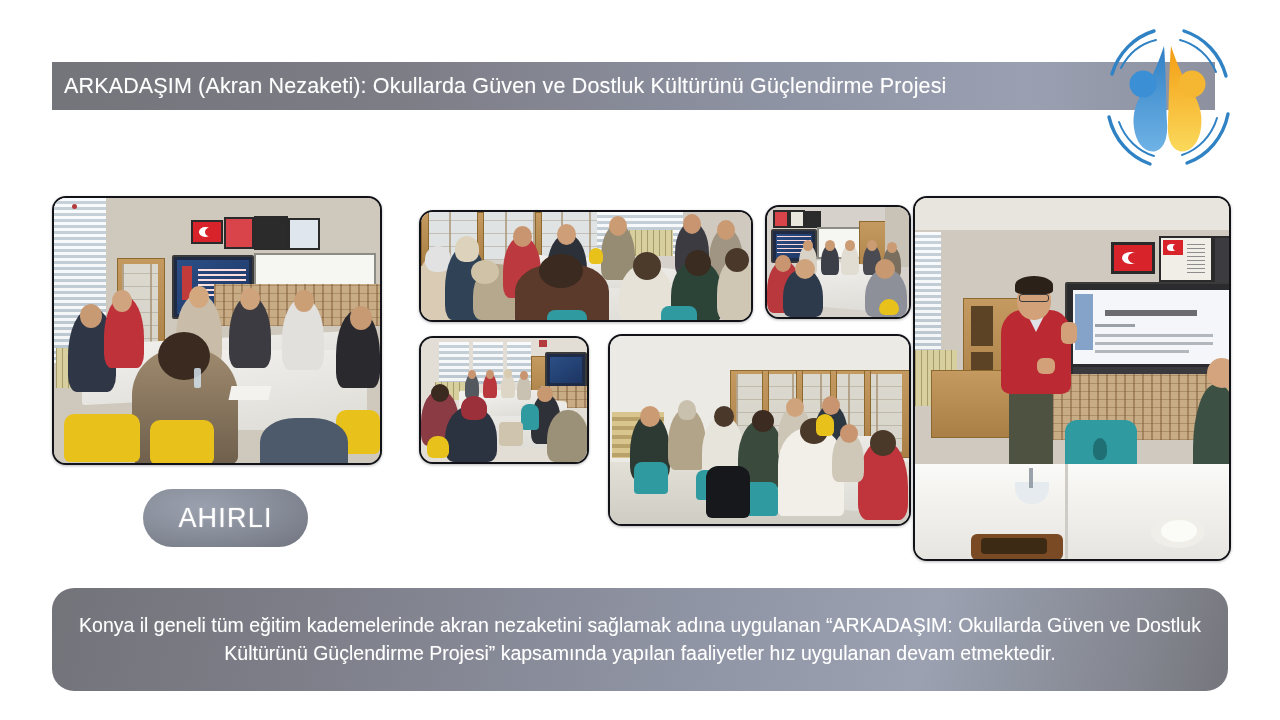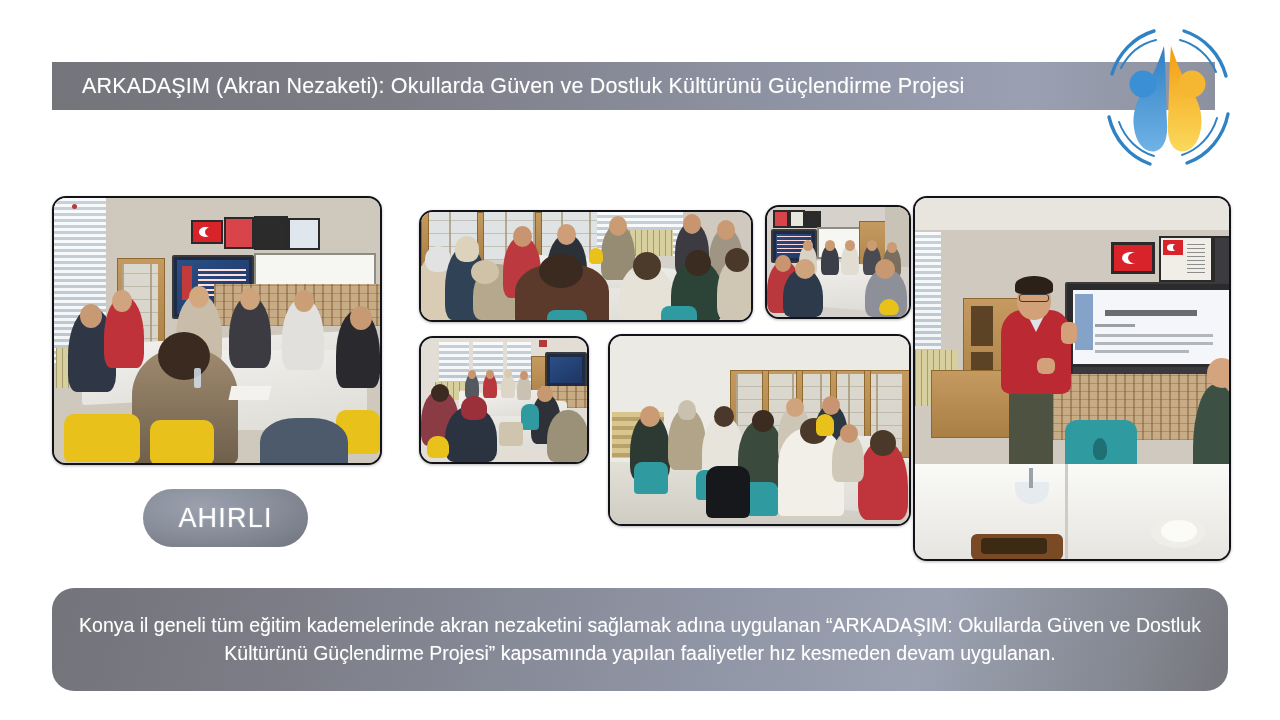--- a/index.html
+++ b/index.html
@@ -23,21 +23,21 @@
     width: 1163px;
     height: 48px;
     background: linear-gradient(to right, #74747b 0%, #7d7d86 30%, #8e93a3 62%, #9aa0b2 84%, #8d919f 100%);
     display: flex;
     align-items: center;
   }
   .header-title {
     color: #ffffff;
     font-size: 21.5px;
     letter-spacing: 0.15px;
-    padding-left: 30px;
+    padding-left: 12px;
     white-space: nowrap;
     font-weight: 400;
     text-shadow: 0 0 1px rgba(255,255,255,0.35);
   }
 
   
   .logo {
     position: absolute;
     left: 1080px;
     top: 18px;
@@ -480,14 +480,14 @@
     <div style="position:absolute;left:56px;top:336px;width:92px;height:26px;background:#7a4a24;border-radius:6px;"></div>
     <div style="position:absolute;left:66px;top:340px;width:66px;height:16px;background:#3c2a14;border-radius:4px;"></div>
   </div>
 </div>
 
 <div class="pill">
   <span class="pill-label">AHIRLI</span>
 </div>
 
 <div class="banner">
-  <div class="banner-text">Konya il geneli tüm eğitim kademelerinde akran nezaketini sağlamak adına uygulanan “ARKADAŞIM: Okullarda Güven ve Dostluk Kültürünü Güçlendirme Projesi” kapsamında yapılan faaliyetler hız kesmeden devam uygulanan.</div>
+  <div class="banner-text">Konya il geneli tüm eğitim kademelerinde akran nezaketini sağlamak adına uygulanan “ARKADAŞIM: Okullarda Güven ve Dostluk Kültürünü Güçlendirme Projesi” kapsamında yapılan faaliyetler hız uygulanan devam etmektedir.</div>
 </div>
 
 </body></html>

